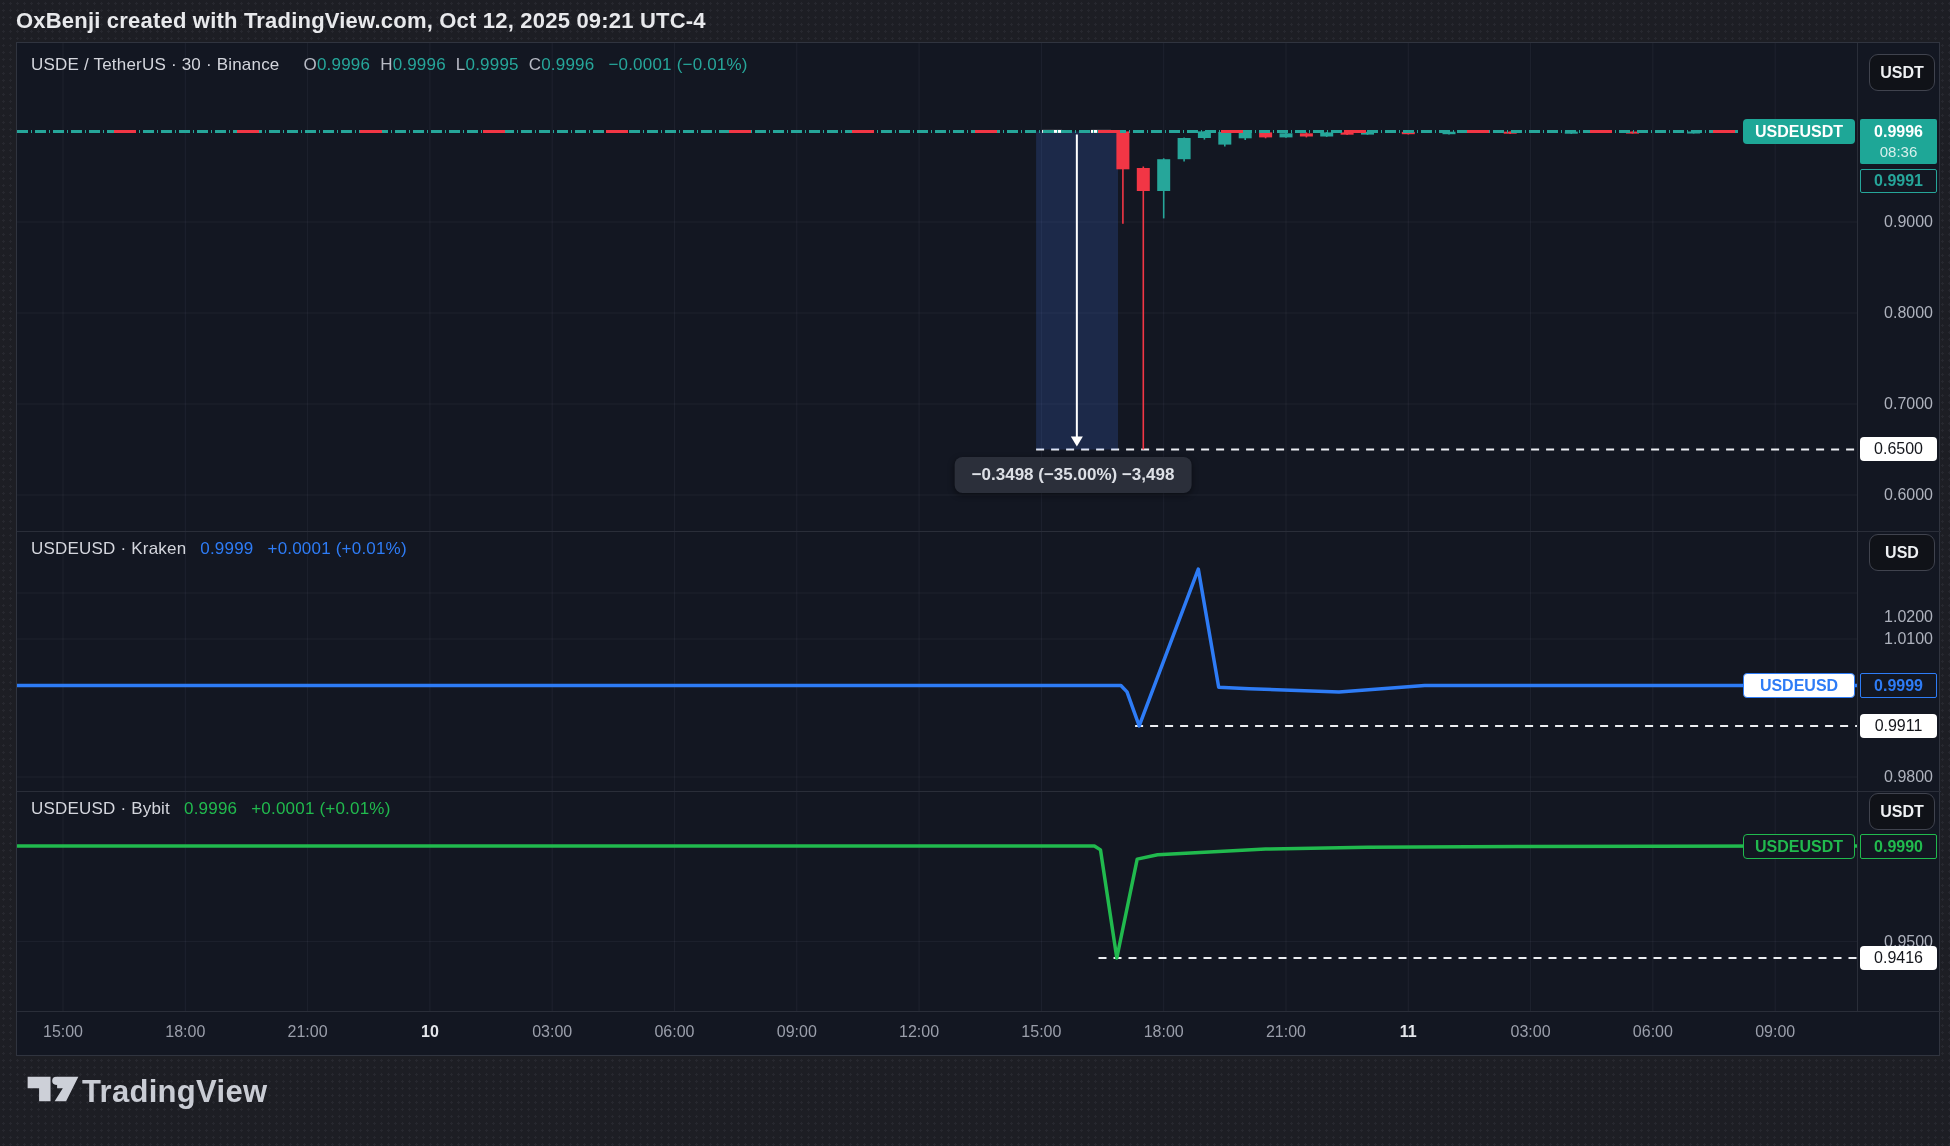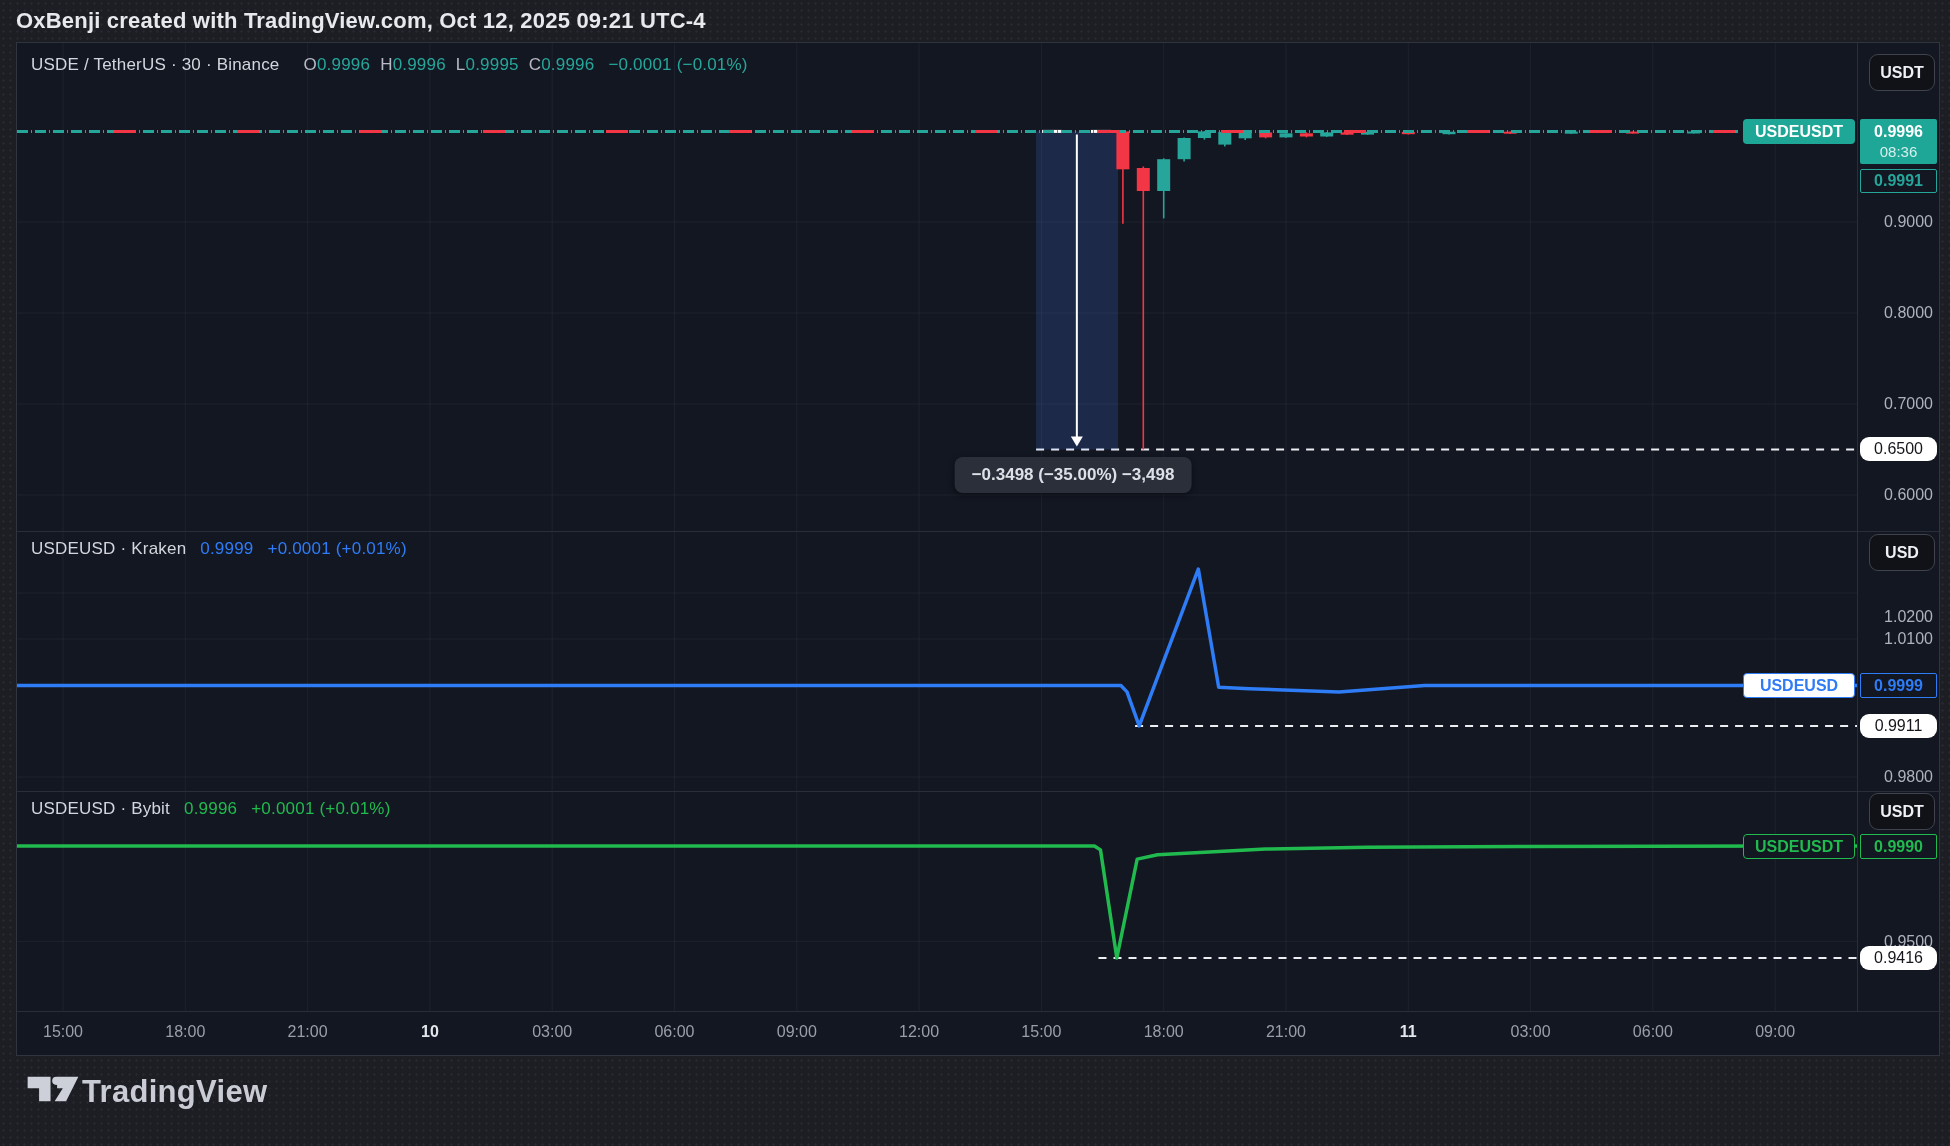--- a/index.html
+++ b/index.html
@@ -35,21 +35,21 @@
   .pb-teal{top:76px;background:#1ea797;color:#fff}
   .pb-blue{top:630px;border:1px solid #2e7cf6;color:#2e7cf6;background:#ffffff}
   .pb-green{top:791px;border:1px solid #21ba4e;color:#21ba4e;background:#131722}
   .qbox{position:absolute;left:2px;right:4px;border-radius:2px;z-index:6;text-align:center;font-size:16px;box-sizing:border-box}
   .qb-teal{top:76px;background:#1ea797;color:#fff;padding:2px 0 3px}
   .q-price{font-weight:700;line-height:21px}
   .q-cd{font-size:15px;line-height:19px;color:rgba(255,255,255,.82)}
   .qb-oteal{top:126px;border:1px solid #26a69a;color:#26a69a;height:24px;line-height:22px;font-weight:600;background:#131722}
   .qb-blue{top:630px;border:1px solid #2e7cf6;color:#2e7cf6;height:25px;line-height:23px;font-weight:700;background:#131722}
   .qb-green{top:791px;border:1px solid #21ba4e;color:#21ba4e;height:25px;line-height:23px;font-weight:700;background:#131722}
-  .wbadge{position:absolute;left:2px;right:4px;background:#fff;color:#14161c;text-align:center;font-size:16px;height:24px;line-height:24px;border-radius:9px;z-index:5}
+  .wbadge{position:absolute;left:2px;right:4px;background:#fff;color:#14161c;text-align:center;font-size:16px;height:24px;line-height:24px;border-radius:4px;z-index:5}
   .w-6500{top:394px}.w-9911{top:671px}.w-9416{top:903px}
   .dashline{position:absolute;left:0;top:87px;width:1723px;height:3px;z-index:2;
     background:
       repeating-linear-gradient(90deg,transparent 0 97px,#f23645 97px 119px,transparent 119px 123px),
       repeating-linear-gradient(90deg,#26a69a 0 11px,transparent 11px 14px,#26a69a 14px 15px,transparent 15px 18px);}
   .tooltip{position:absolute;left:1056px;top:414px;transform:translateX(-50%);background:#2b2f3a;color:#dde0e6;
     font-size:17px;font-weight:600;padding:8px 17px;border-radius:8px;white-space:nowrap;z-index:8;box-shadow:0 2px 6px rgba(0,0,0,.45)}
   .logo{position:absolute;left:26px;top:1068px;display:flex;align-items:flex-end;gap:2px;z-index:2}
   .logo-word{font-size:31px;font-weight:700;color:#c9ccd4;letter-spacing:.3px}
 </style>

